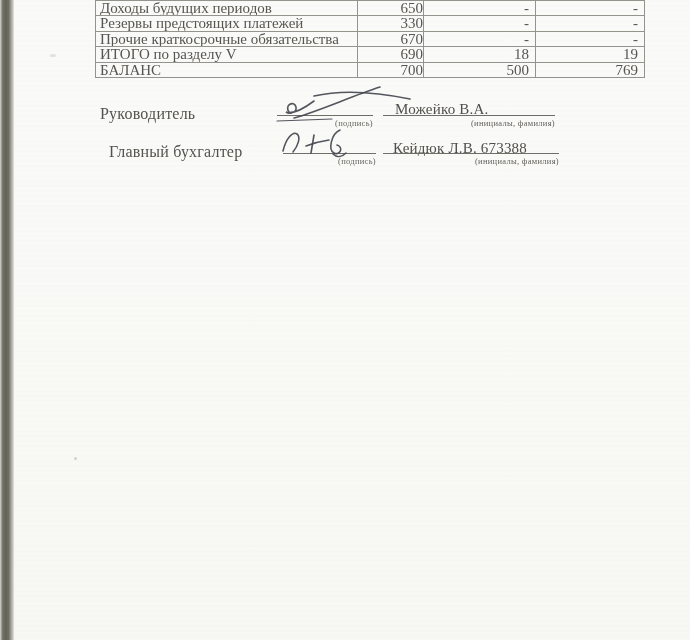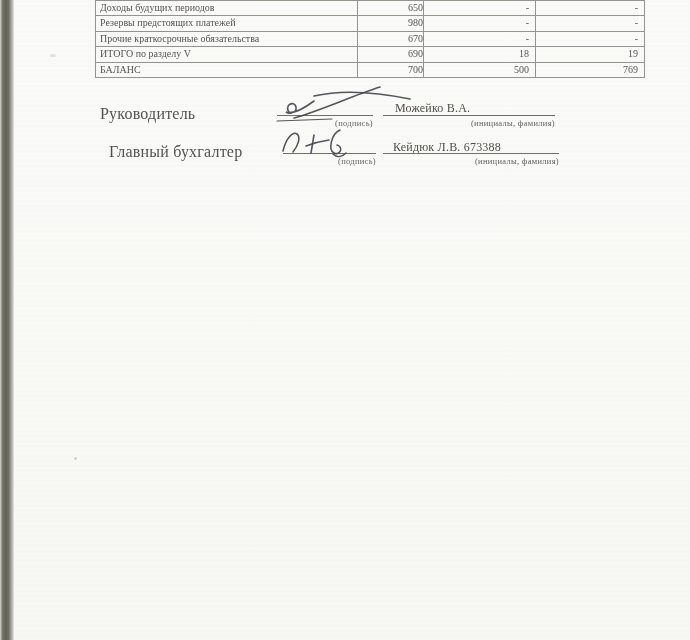--- a/index.html
+++ b/index.html
@@ -22,55 +22,55 @@
     position:absolute;left:95px;top:0;
     display:grid;
     grid-template-columns:262px 66px 112px 109px;
     grid-auto-rows:15.4px;
     border-top:1px solid #94948c;
     border-left:1px solid #94948c;
   }
   .cell{
     border-right:1px solid #94948c;
     border-bottom:1px solid #94948c;
-    font-size:10px;
+    font-size:15px;
     line-height:14.5px;
     white-space:nowrap;
     overflow:hidden;
     color:#57554f;
   }
   .cell.label{padding-left:4px;text-align:left;}
   .cell.code{text-align:right;}
   .cell.val{text-align:right;padding-right:6px;}
   
   .sig-role{position:absolute;font-size:16px;color:#54524c;letter-spacing:0.2px;}
   .sig-line{position:absolute;height:1px;background:#6e6d66;}
   .sig-caption{position:absolute;font-size:8.5px;color:#63615a;text-align:right;letter-spacing:0.3px;}
-  .sig-name{position:absolute;font-size:12px;color:#514f49;letter-spacing:0.2px;white-space:nowrap;}
+  .sig-name{position:absolute;font-size:15px;color:#514f49;letter-spacing:0.2px;white-space:nowrap;}
   .sig-svg{position:absolute;}
   .ink{stroke:#454850;stroke-width:1.6;fill:none;stroke-linecap:round;opacity:0.92;}
   
   .speck{position:absolute;background:#b2b1a8;border-radius:50%;opacity:0.55;}
 </style>
 </head>
 <body>
 
 <div id="paper">
 
   <div id="scan-edge"></div>
 
   <div id="balance-table">
 
     <div class="cell label">Доходы будущих периодов</div>
     <div class="cell code">650</div>
     <div class="cell val">-</div>
     <div class="cell val">-</div>
 
     <div class="cell label">Резервы предстоящих платежей</div>
-    <div class="cell code">980</div>
+    <div class="cell code">330</div>
     <div class="cell val">-</div>
     <div class="cell val">-</div>
 
     <div class="cell label">Прочие краткосрочные обязательства</div>
     <div class="cell code">670</div>
     <div class="cell val">-</div>
     <div class="cell val">-</div>
 
     <div class="cell label">ИТОГО по разделу V</div>
     <div class="cell code">690</div>

